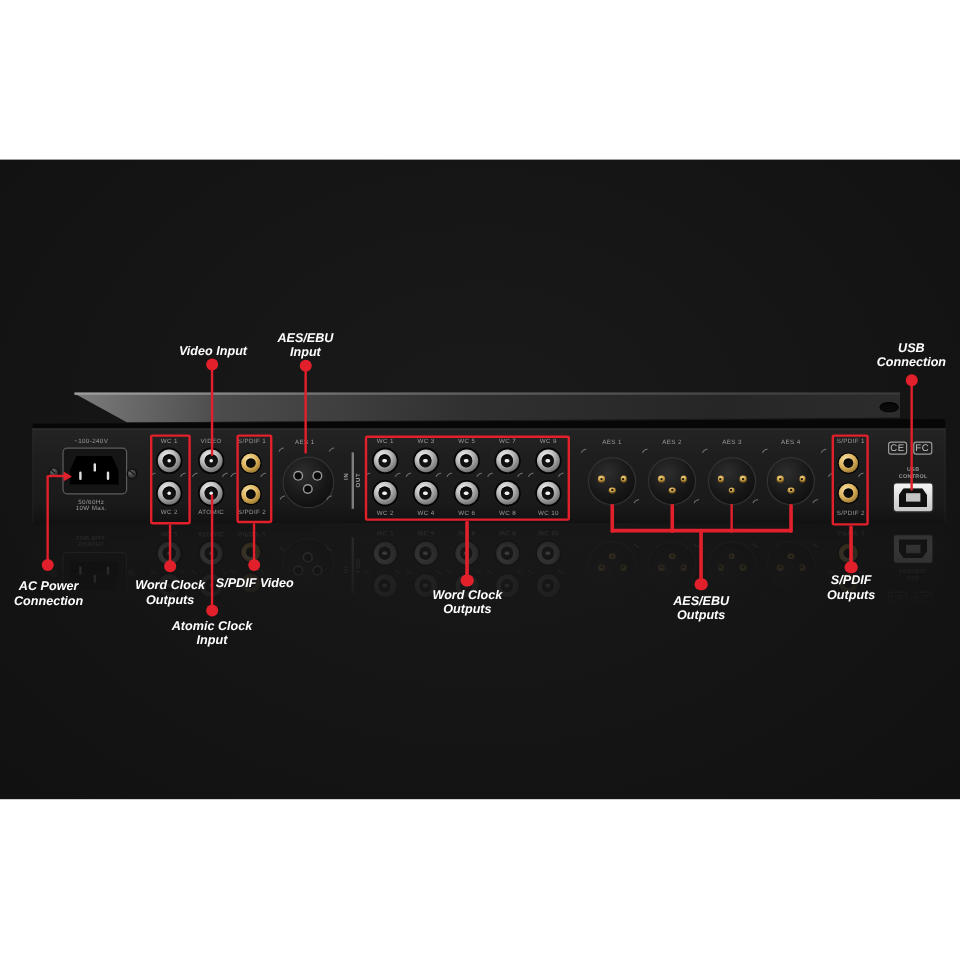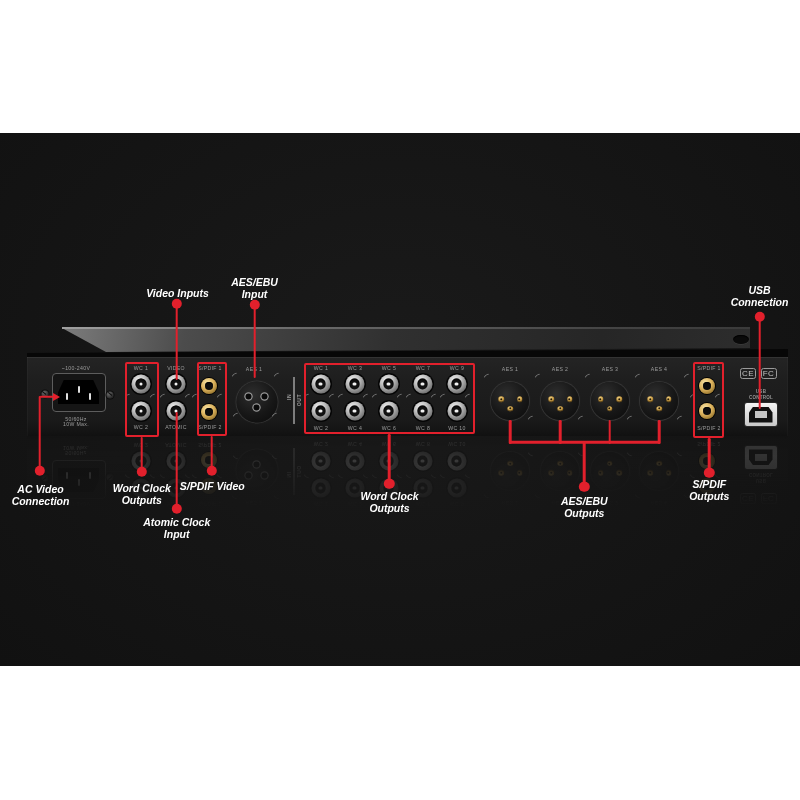--- a/index.html
+++ b/index.html
@@ -359,21 +359,21 @@
     <div class="overlay">
 
       <div class="rbox" style="left:125px;top:229px;width:33.5px;height:74.5px"></div>
       <div class="rbox" style="left:196.5px;top:229px;width:30.5px;height:74px"></div>
       <div class="rbox" style="left:304px;top:229.5px;width:170.5px;height:71px"></div>
       <div class="rbox" style="left:692.5px;top:228.5px;width:31.5px;height:76.5px"></div>
 
       <div class="rl" style="left:176.7px;top:171px;height:76px"></div>
       <div class="rdot" style="left:176.7px;top:171px"></div>
       <div class="co" style="left:177.5px;top:154px">
-        <div>Video Inputs</div>
+        <div>Video Input</div>
       </div>
 
       <div class="rl" style="left:254.5px;top:171.5px;height:73.5px"></div>
       <div class="rdot" style="left:254.5px;top:171.5px"></div>
       <div class="co" style="left:254.5px;top:142.5px">
         <div>AES/EBU</div>
         <div>Input</div>
       </div>
 
       <div class="rl" style="left:759.5px;top:184px;height:92px"></div>
@@ -381,21 +381,21 @@
       <div class="co" style="left:759.5px;top:151px">
         <div>USB</div>
         <div>Connection</div>
       </div>
 
       <div class="rlh" style="left:39.5px;top:263.5px;width:14px"></div>
       <div class="arrow" style="left:52.5px;top:263.5px"></div>
       <div class="rl" style="left:39.5px;top:262.5px;height:75.5px"></div>
       <div class="rdot" style="left:39.5px;top:338px"></div>
       <div class="co" style="left:40.5px;top:349.5px">
-        <div>AC Video</div>
+        <div>AC Power</div>
         <div>Connection</div>
       </div>
 
       <div class="rl" style="left:141.8px;top:303.5px;height:35px"></div>
       <div class="rdot" style="left:141.8px;top:338.5px"></div>
       <div class="co" style="left:141.8px;top:348.5px">
         <div>Word Clock</div>
         <div>Outputs</div>
       </div>
 

